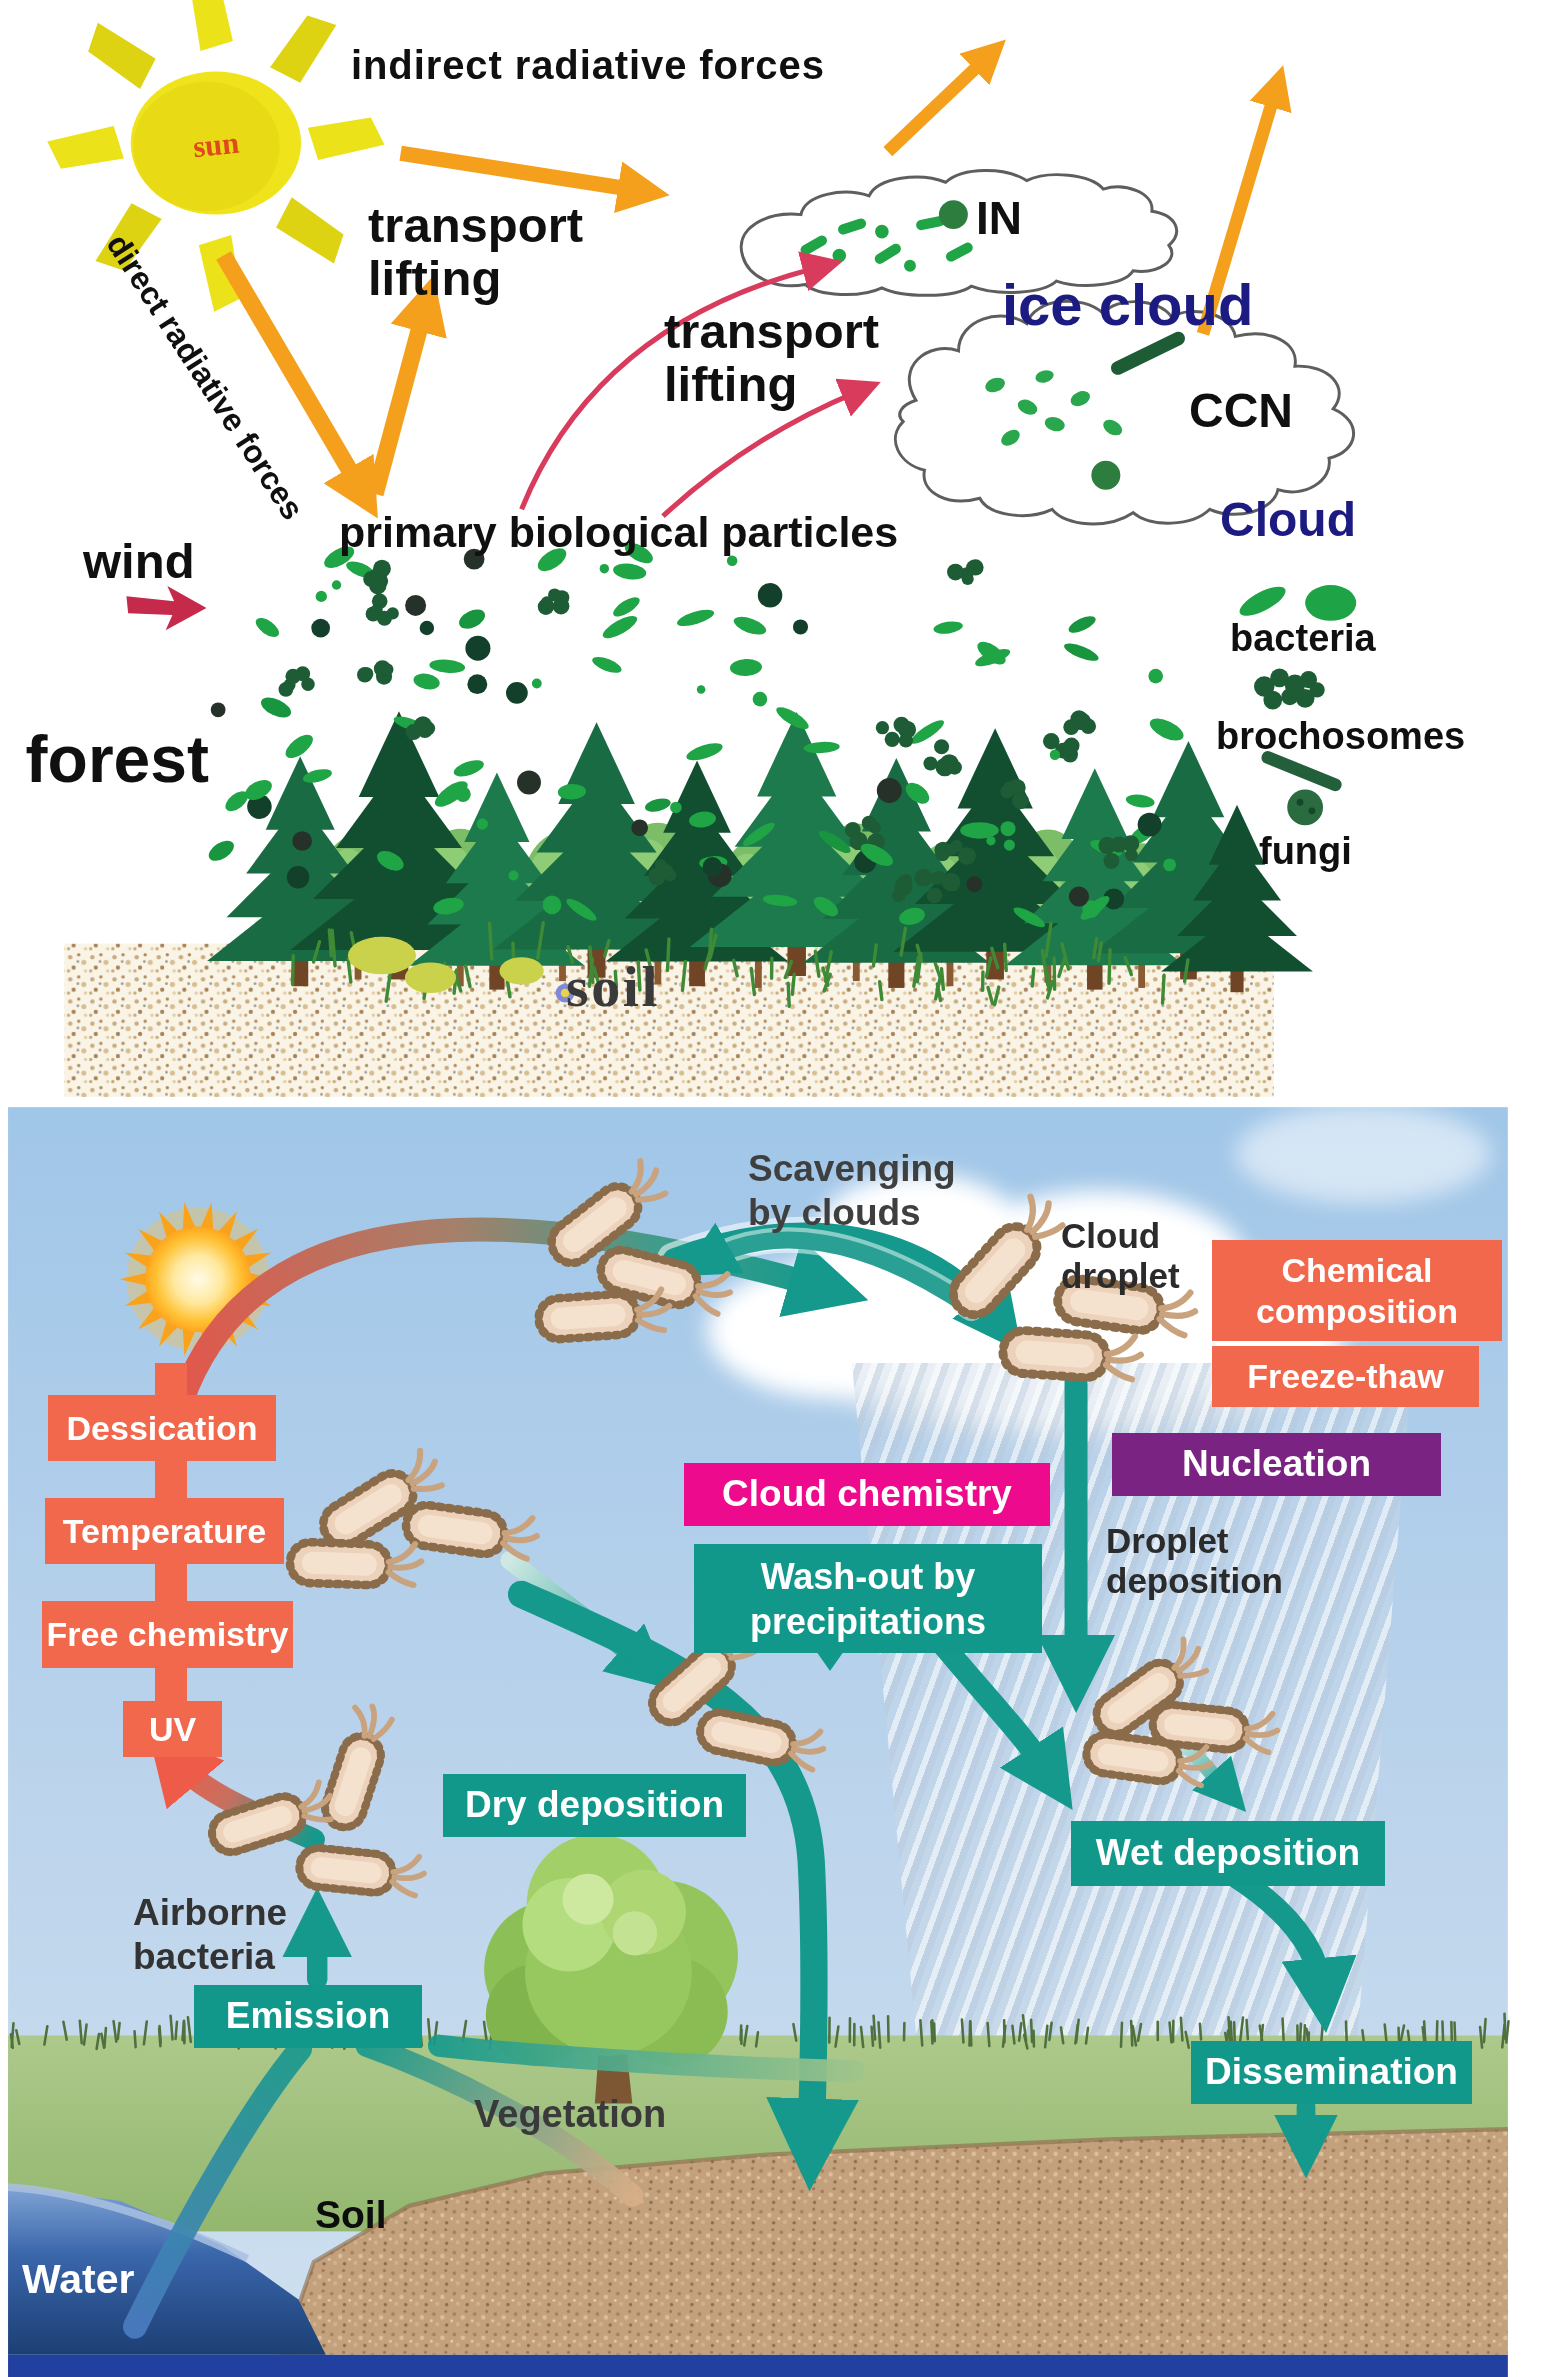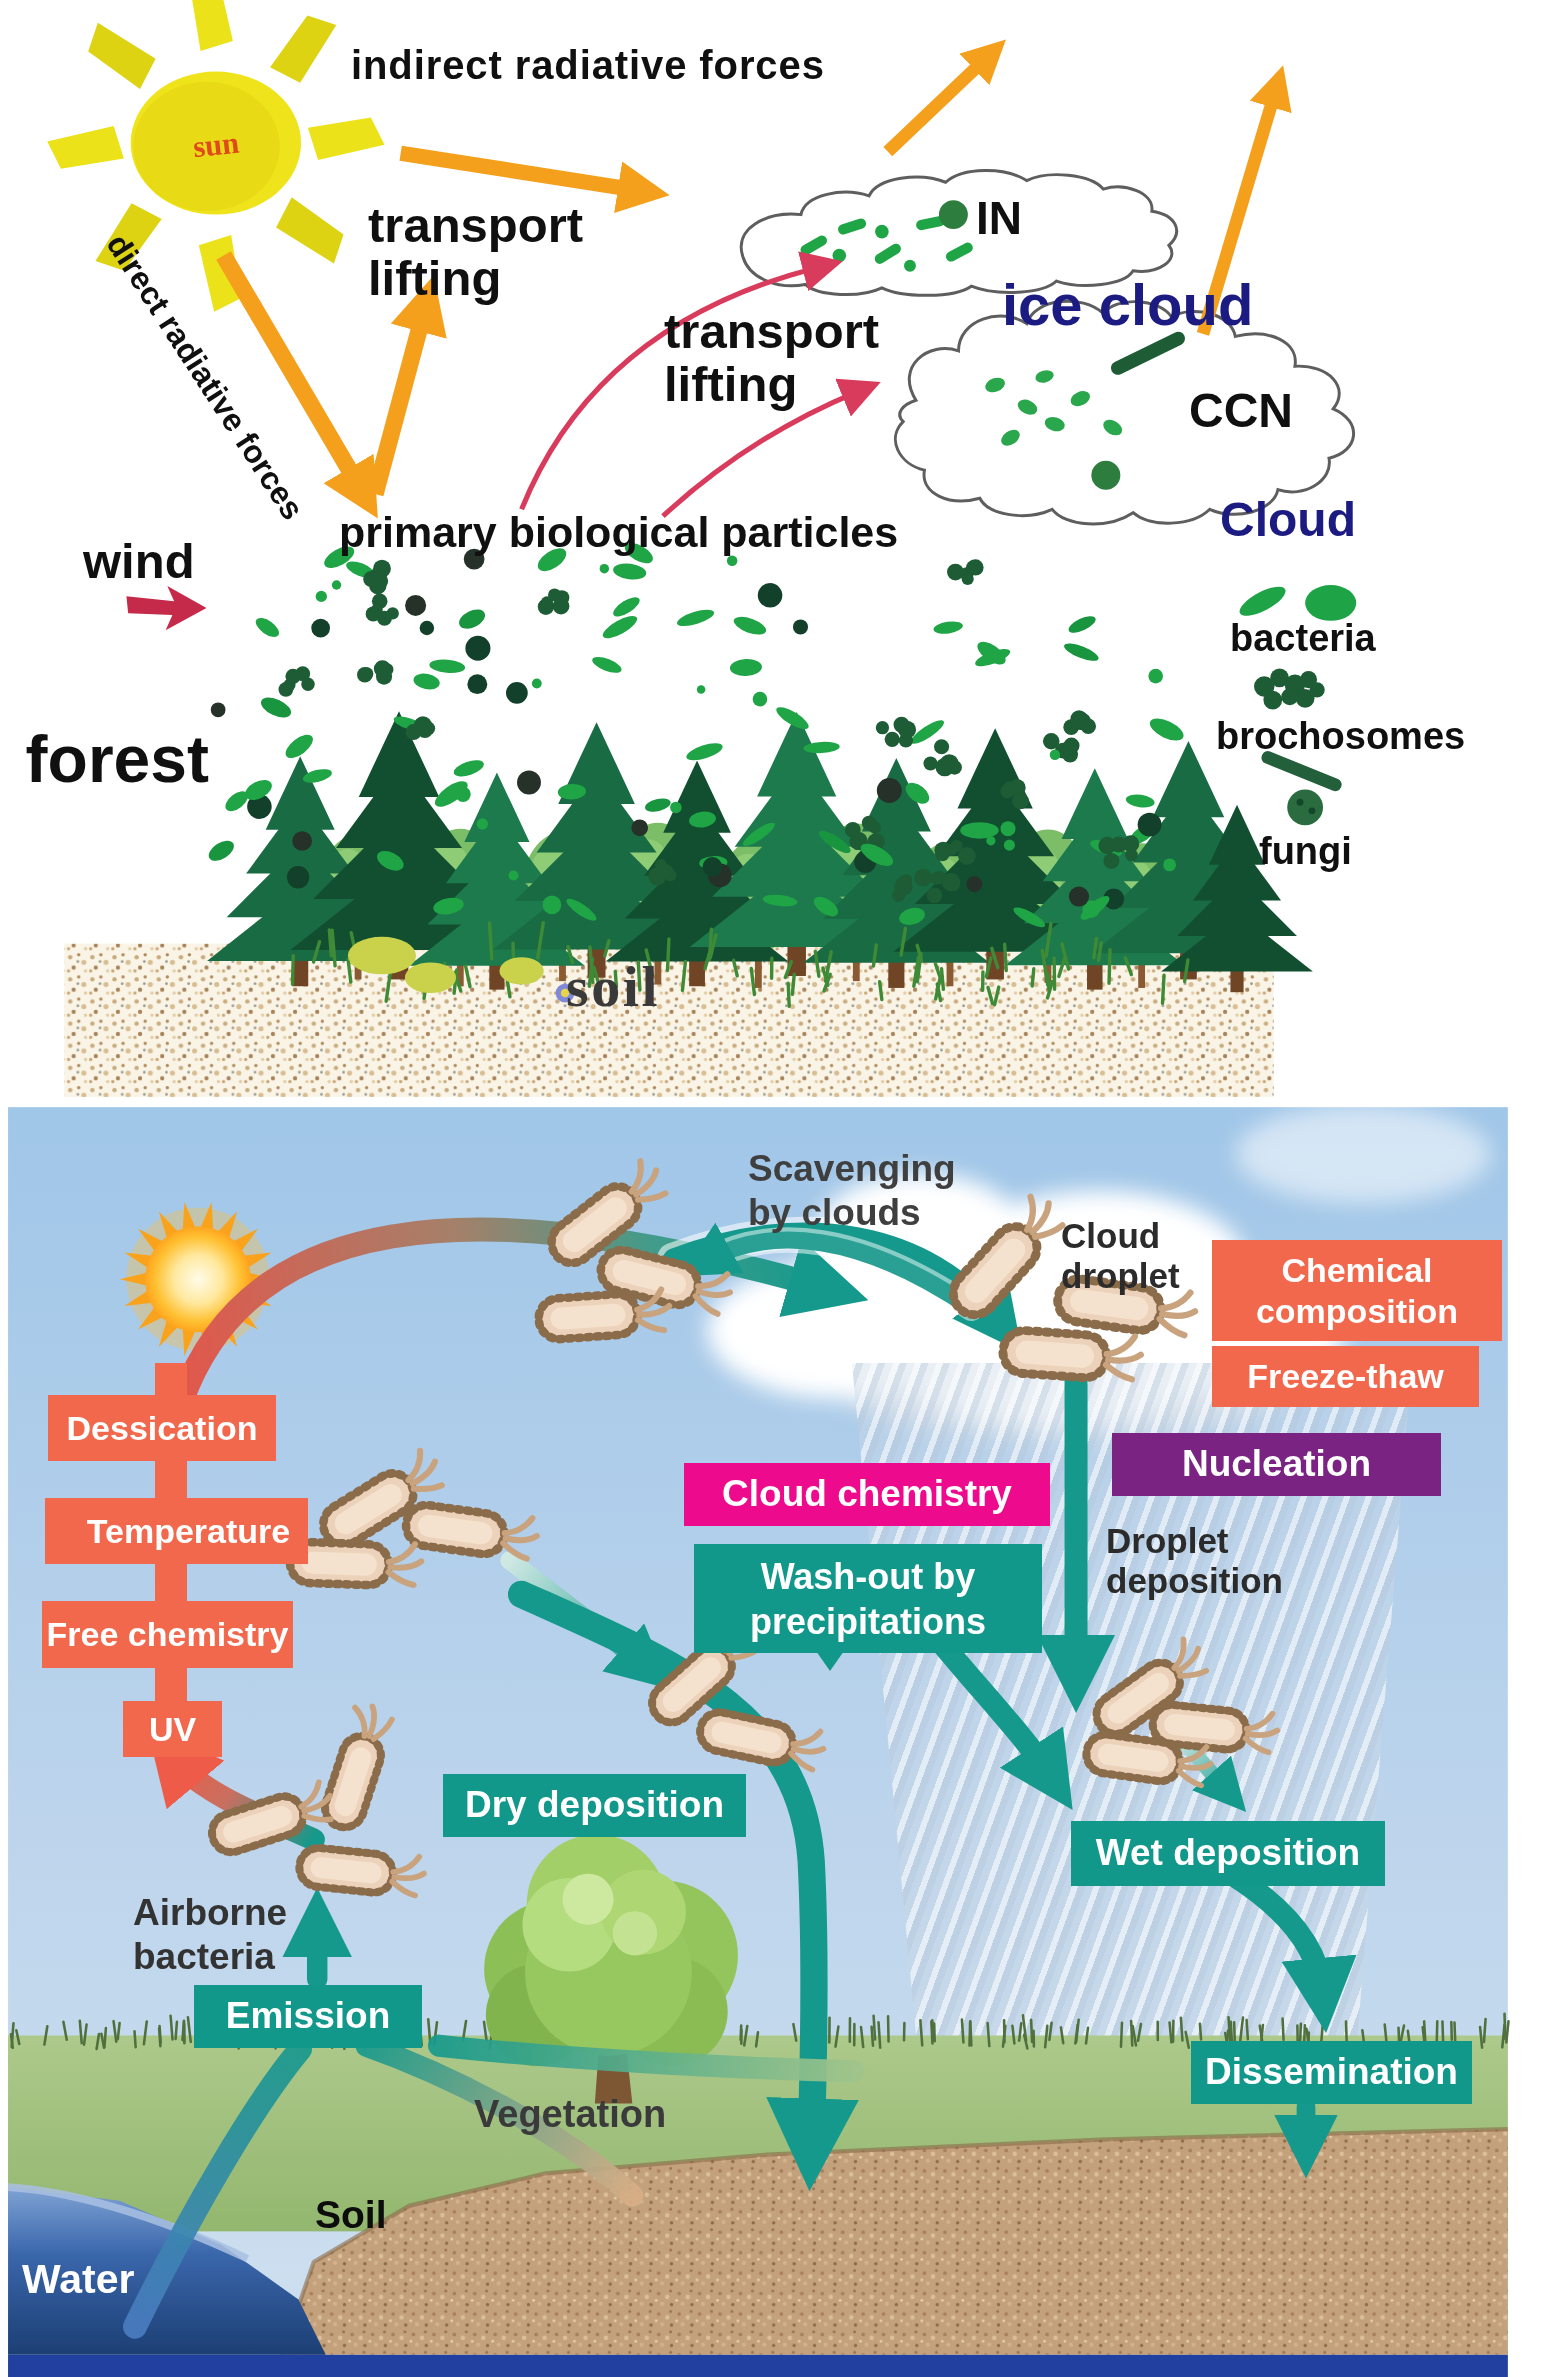--- a/index.html
+++ b/index.html
@@ -873,21 +873,21 @@
 <div class="lbl dk" style="left:1106px;top:1521px;font-size:35px;line-height:1.15;">Droplet
 deposition</div>
 <div class="lbl" style="left:133px;top:1891px;font-size:37px;line-height:1.2;color:#333;">Airborne
 bacteria</div>
 <div class="lbl" style="left:474px;top:2094px;font-size:38px;color:#3a3a3a;">Vegetation</div>
 <div class="lbl" style="left:315px;top:2194px;font-size:39px;color:#0c0c0c;">Soil</div>
 <div class="lbl" style="left:22px;top:2257px;font-size:41px;color:#ffffff;">Water</div>
 
 <div class="spine" style="left:155px;top:1363px;width:31.5px;height:375px;"></div>
 <div class="bx oran" style="left:48px;top:1395px;width:228px;height:66px;font-size:34px;">Dessication</div>
-<div class="bx oran" style="left:45px;top:1498px;width:239px;height:66px;font-size:34px;padding-left:24px;">Temperature</div>
+<div class="bx oran" style="left:45px;top:1498px;width:239px;height:66px;font-size:34px;">Temperature</div>
 <div class="bx oran" style="left:42px;top:1601px;width:251px;height:67px;font-size:34px;">Free chemistry</div>
 <div class="bx oran" style="left:123px;top:1701px;width:99px;height:56px;font-size:34px;">UV</div>
 
 <div class="bx oran" style="left:1212px;top:1240px;width:290px;height:101px;font-size:34px;">Chemical
 composition</div>
 <div class="bx oran" style="left:1212px;top:1346px;width:267px;height:61px;font-size:34px;">Freeze-thaw</div>
 
 <div class="bx mag" style="left:684px;top:1463px;width:366px;height:63px;font-size:37px;">Cloud chemistry</div>
 <div class="bx pur" style="left:1112px;top:1433px;width:329px;height:63px;font-size:37px;">Nucleation</div>
 

